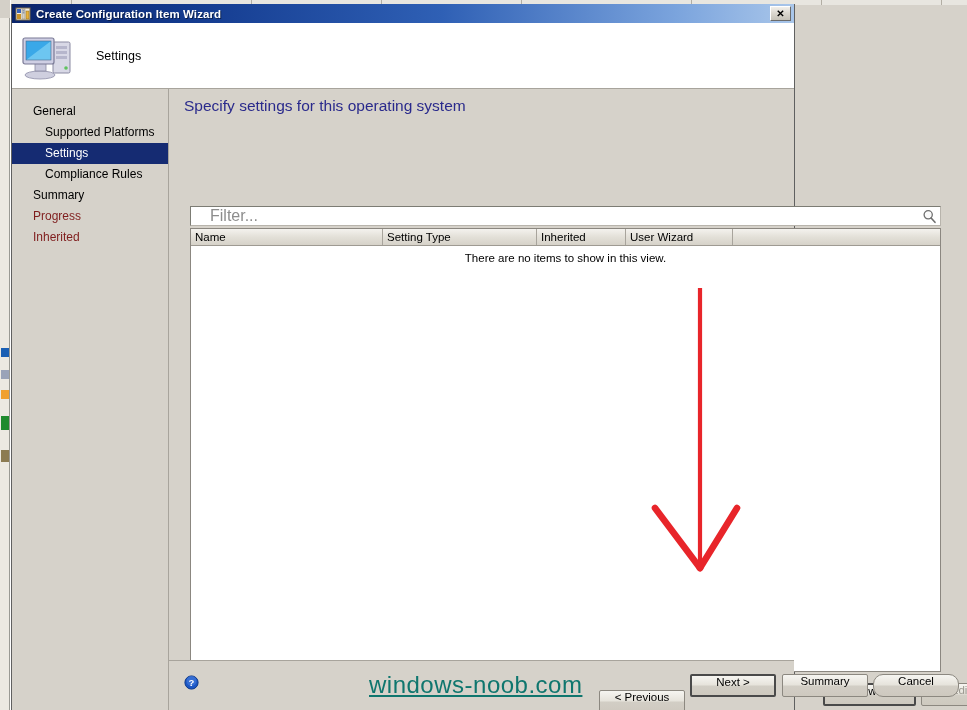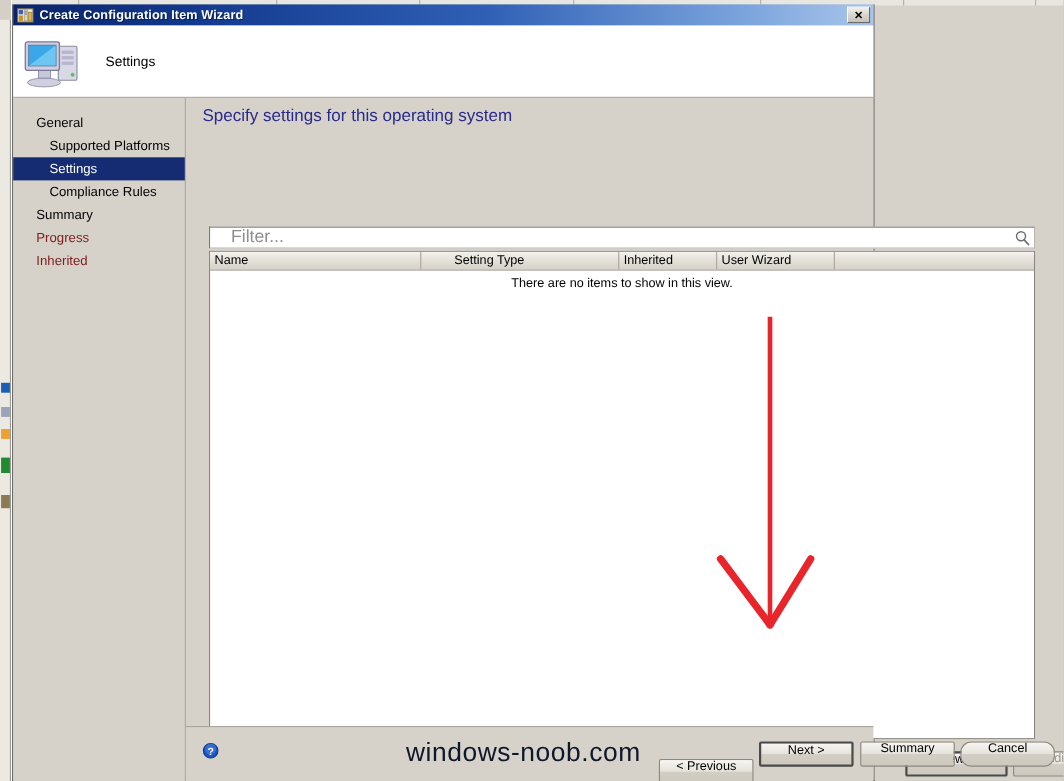--- a/index.html
+++ b/index.html
@@ -234,24 +234,25 @@
     border-top: 1px solid #a8a49c;
   }
   .help-icon {
     position: absolute; left: 15px; top: 14px;
     width: 15px; height: 15px; cursor: pointer;
   }
   .watermark {
     position: absolute;
     left: 200px; top: 10px;
     font-size: 24px;
-    color: #0f172a;
+    color: #0f766e;
     font-family: "Liberation Sans", sans-serif;
     letter-spacing: 0.5px;
     white-space: nowrap;
+    text-decoration: underline;
   }
   .f-prev    { position:absolute; left:430px; top:13px; width:86px; height:23px;margin-top:16px; }
   .f-next    { position:absolute; left:521px; top:13px; width:86px; height:23px; border:2px solid #4a4a4a; }
   .f-summary { position:absolute; left:613px; top:13px; width:86px; height:23px; }
   .f-cancel  { position:absolute; left:704px; top:13px; width:86px; height:23px;border-radius:10px; }
 
   
   .red-arrow {
     position: absolute;
     left: 640px; top: 280px;
@@ -343,21 +344,21 @@
               <circle cx="6.2" cy="5.8" r="4.1" fill="none" stroke="#6e6e6e" stroke-width="1.3"></circle>
               <circle cx="6.2" cy="5.8" r="2.9" fill="#f4f4f4" opacity="0.5"></circle>
               <line x1="9.1" y1="9.0" x2="13" y2="13.3" stroke="#6e6e6e" stroke-width="1.6" stroke-linecap="round"></line>
             </svg>
           </span>
         </div>
 
         <div class="listview">
           <div class="lv-header">
             <div class="lv-col" style="width:192px;">Name</div>
-            <div class="lv-col" style="width:154px;margin-left:26px;">Setting Type</div>
+            <div class="lv-col" style="width:154px;">Setting Type</div>
             <div class="lv-col" style="width:89px;">Inherited</div>
             <div class="lv-col" style="width:107px;">User Wizard</div>
             <div class="lv-col" style="flex:1 1 auto;border-right:none;"></div>
           </div>
           <div class="lv-empty">There are no items to show in this view.</div>
         </div>
 
         <div class="btn act-new">New...</div>
         <div class="btn act-edit disabled">Edit...</div>
 

